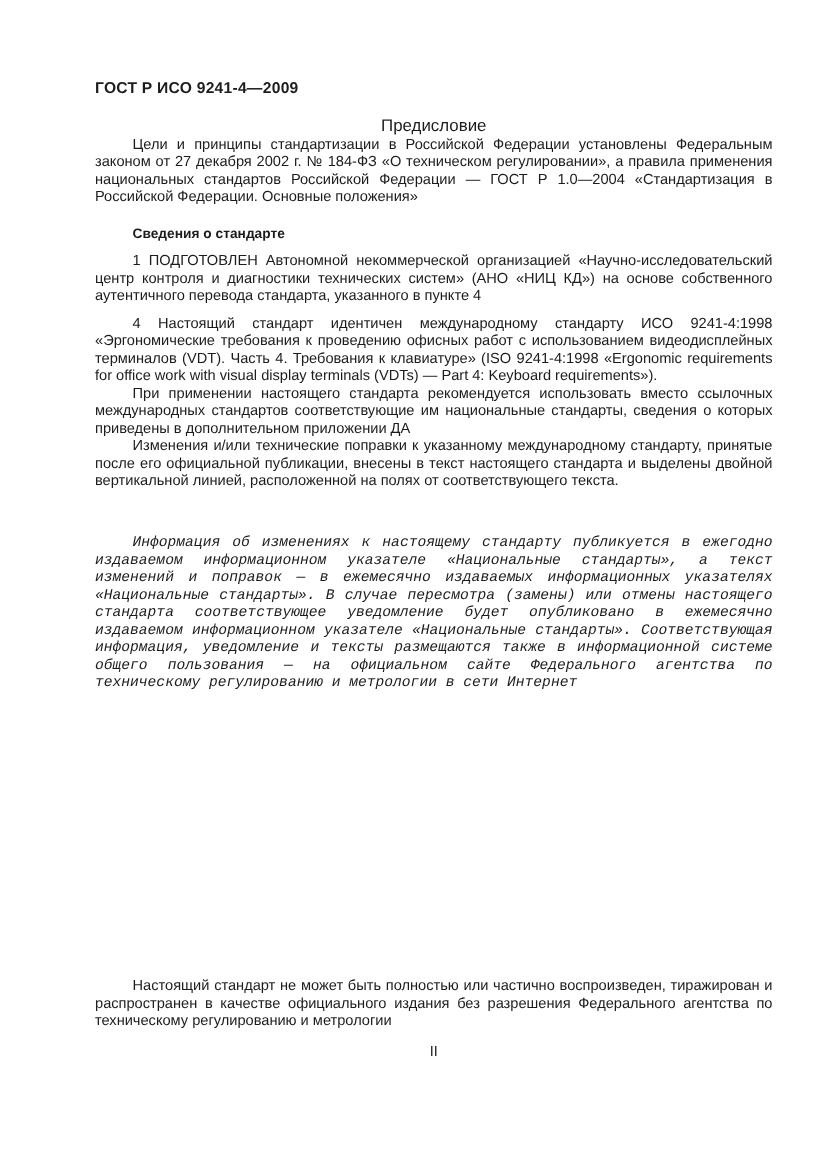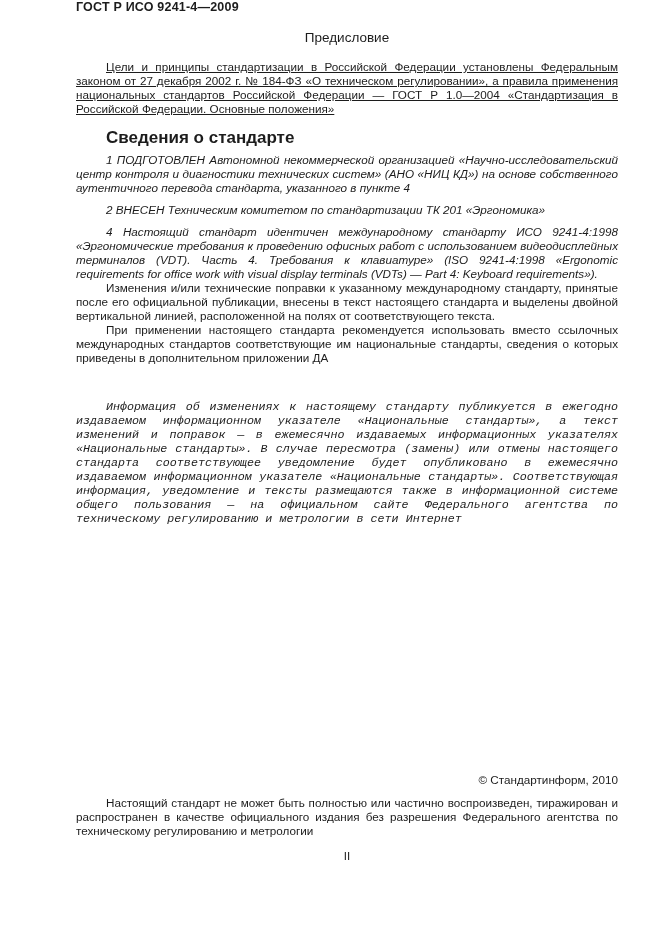--- a/index.html
+++ b/index.html
@@ -17,45 +17,46 @@
     height: 936px;
     background: #ffffff;
   }
   .content {
     position: absolute;
     left: 76px;
     top: 0;
     width: 542px;
   }
   .doc-code {
+    padding-top: 63px;
     font-size: 12.5px;
     font-weight: bold;
     letter-spacing: 0.2px;
   }
   .fw-title {
     margin-top: 16px;
     text-align: center;
     font-size: 13.5px;
     font-weight: normal;
   }
   p.body-text {
     font-size: 11.7px;
     line-height: 14px;
     text-align: justify;
     text-indent: 30px;
   }
-  .intro { margin-top: 15px; text-decoration: underline; }
+  .intro { margin-top: 1px; }
   .info-heading {
     margin-top: 15px;
-    font-size: 17px;
+    font-size: 11px;
     line-height: 14px;
     font-weight: bold;
     text-indent: 30px;
   }
-  .clause { margin-top: 8px; font-style: italic; }
+  .clause { margin-top: 8px; }
   .clause4-cont { margin-top: 0; }
   .notice {
     margin-top: 35px;
     font-style: italic;
     font-family: Liberation Mono, monospace;
   }
   .bottom-block {
     position: absolute;
     left: 76px;
     top: 773px;
@@ -85,34 +86,32 @@
     <div class="doc-code">ГОСТ Р ИСО 9241-4—2009</div>
 
     <div class="fw-title">Предисловие</div>
 
     <p class="body-text intro">Цели и принципы стандартизации в Российской Федерации установлены Федеральным законом от 27 декабря 2002 г. № 184-ФЗ «О техническом регулировании», а правила применения национальных стандартов Российской Федерации — ГОСТ Р 1.0—2004 «Стандартизация в Российской Федерации. Основные положения»</p>
 
     <div class="info-heading">Сведения о стандарте</div>
 
     <p class="body-text clause">1 ПОДГОТОВЛЕН Автономной некоммерческой организацией «Научно-исследовательский центр контроля и диагностики технических систем» (АНО «НИЦ КД») на основе собственного аутентичного перевода стандарта, указанного в пункте 4</p>
 
-    <p class="body-text clause">2 ВНЕСЕН Техническим комитетом по стандартизации ТК 201 «Эргономика»</p>
 
 
     <p class="body-text clause">4 Настоящий стандарт идентичен международному стандарту ИСО 9241-4:1998 «Эргономические требования к проведению офисных работ с использованием видеодисплейных терминалов (VDT). Часть 4. Требования к клавиатуре» (ISO 9241-4:1998 «Ergonomic requirements for office work with visual display terminals (VDTs) — Part 4: Keyboard requirements»).</p>
 
+    <p class="body-text clause4-cont">При применении настоящего стандарта рекомендуется использовать вместо ссылочных международных стандартов соответствующие им национальные стандарты, сведения о которых приведены в дополнительном приложении ДА</p>
+
     <p class="body-text clause4-cont">Изменения и/или технические поправки к указанному международному стандарту, принятые после его официальной публикации, внесены в текст настоящего стандарта и выделены двойной вертикальной линией, расположенной на полях от соответствующего текста.</p>
-
-    <p class="body-text clause4-cont">При применении настоящего стандарта рекомендуется использовать вместо ссылочных международных стандартов соответствующие им национальные стандарты, сведения о которых приведены в дополнительном приложении ДА</p>
 
 
     <p class="body-text notice">Информация об изменениях к настоящему стандарту публикуется в ежегодно издаваемом информационном указателе «Национальные стандарты», а текст изменений и поправок — в ежемесячно издаваемых информационных указателях «Национальные стандарты». В случае пересмотра (замены) или отмены настоящего стандарта соответствующее уведомление будет опубликовано в ежемесячно издаваемом информационном указателе «Национальные стандарты». Соответствующая информация, уведомление и тексты размещаются также в информационной системе общего пользования — на официальном сайте Федерального агентства по техническому регулированию и метрологии в сети Интернет</p>
 
   </div>
 
   <div class="bottom-block">
-    <div class="copyright">© Стандартинформ, 2010</div>
 
     <p class="body-text restriction">Настоящий стандарт не может быть полностью или частично воспроизведен, тиражирован и распространен в качестве официального издания без разрешения Федерального агентства по техническому регулированию и метрологии</p>
 
     <div class="page-number">II</div>
   </div>
 </div>
 
 </body></html>

